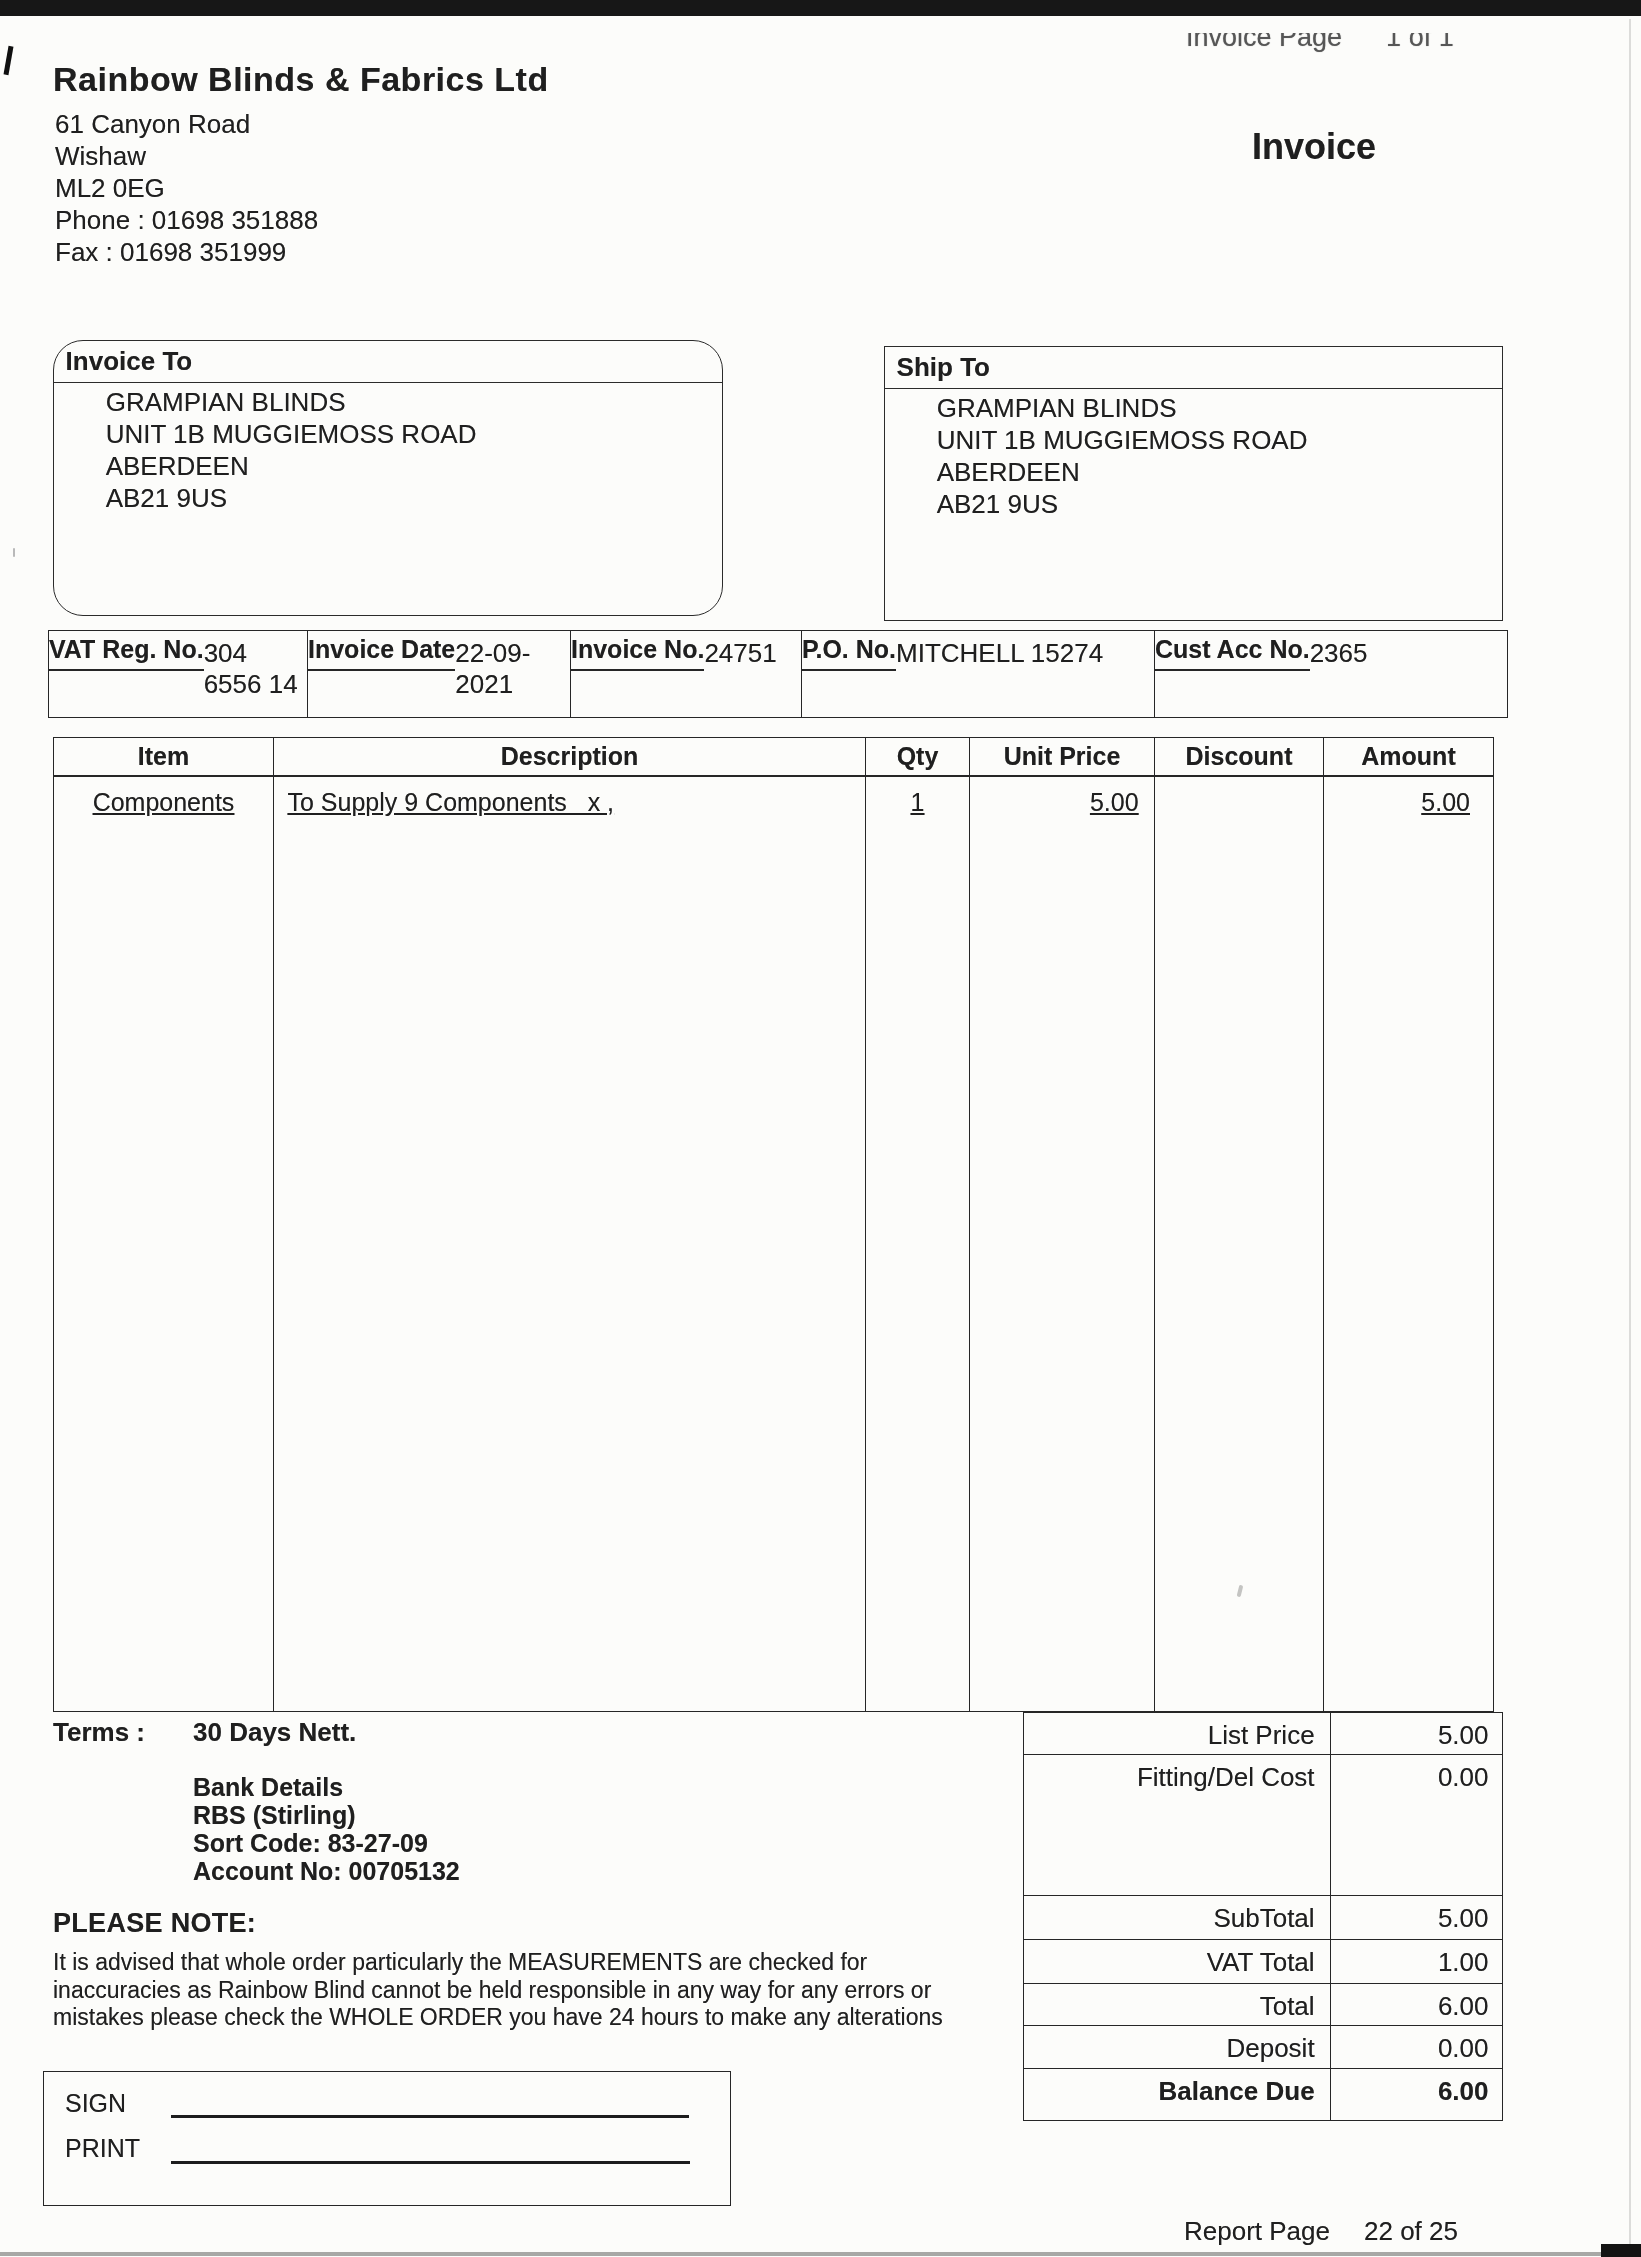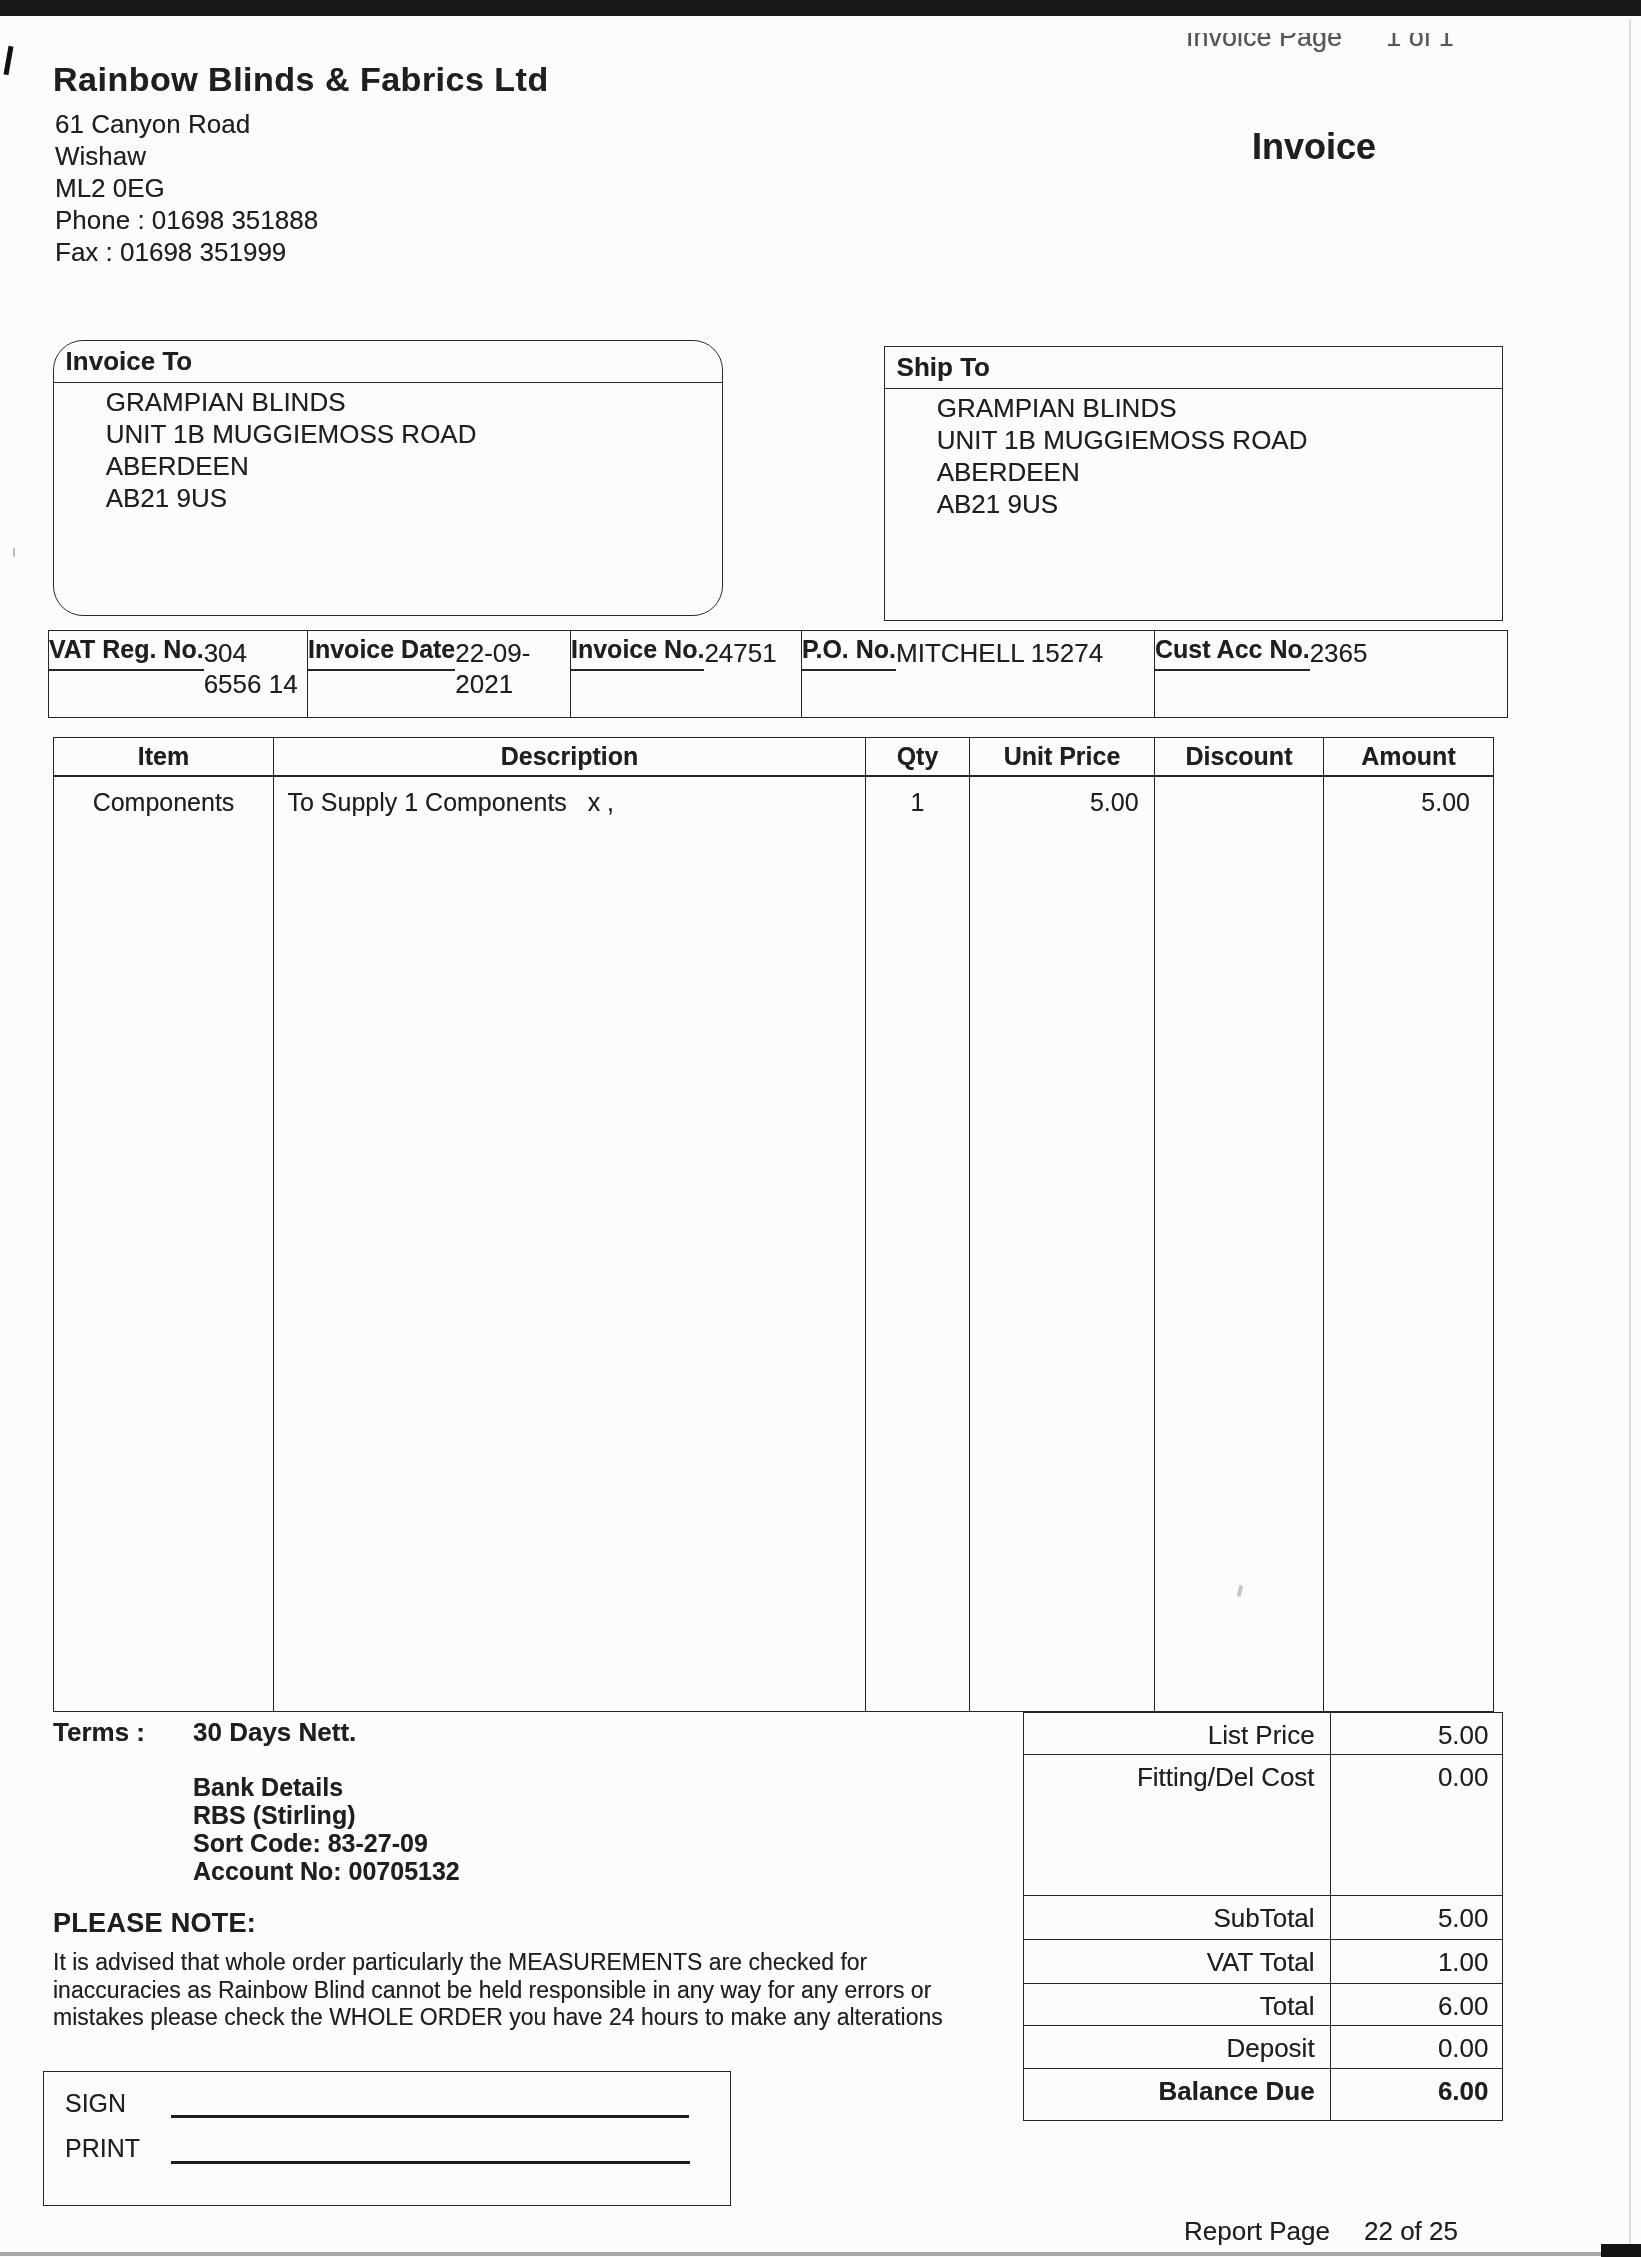--- a/index.html
+++ b/index.html
@@ -45,21 +45,21 @@
   .meta-col{display:flex;flex-direction:row;border-right:1.9px solid #262626;box-sizing:border-box;}
   .meta-col:last-child{border-right:none;flex:1;}
   .meta-head{height:40px;line-height:37px;text-align:center;font-size:25px;font-weight:bold;border-bottom:2.9px solid #262626;box-sizing:border-box;}
   .meta-val{flex:1;text-align:left;font-size:26px;padding-top:6.8px;}
 
   
   .items-table{left:53px;top:737px;width:1441px;height:975px;border:1.9px solid #262626;display:flex;box-sizing:border-box;}
   .it-col{display:flex;flex-direction:column;border-right:1.9px solid #262626;box-sizing:border-box;}
   .it-col:last-child{border-right:none;flex:1;justify-content:space-between;}
   .it-head{height:39px;line-height:36px;text-align:center;font-size:25px;font-weight:bold;border-bottom:2.9px solid #262626;box-sizing:border-box;}
-  .it-body{flex:1;font-size:25px;padding-top:10.6px;}
+  .it-body{flex:1;font-size:25px;padding-top:10.6px;text-decoration:underline;}
   .c-center{text-align:center;}
   .c-right{text-align:right;}
   .desc-cell{padding-left:13.5px;white-space:pre-wrap;}
   .price-cell{padding-right:15.4px;}
   .amount-cell{padding-right:23px;}
 
   
   .terms-label{left:53px;top:1717px;font-size:26px;}
   .terms-value{left:193px;top:1717px;font-size:26px;}
   .bank-block{left:193px;top:1773px;font-size:25px;line-height:28px;}
@@ -160,21 +160,21 @@
     </div>
   </div>
 
   <div class="abs items-table">
     <div class="it-col" style="width:220px;">
       <div class="it-head ink">Item</div>
       <div class="it-body c-center ink">Components</div>
     </div>
     <div class="it-col" style="width:592px;">
       <div class="it-head ink">Description</div>
-      <div class="it-body desc-cell ink">To Supply 1 Components   x ,</div>
+      <div class="it-body desc-cell ink">To Supply 9 Components   x ,</div>
     </div>
     <div class="it-col" style="width:104px;">
       <div class="it-head ink">Qty</div>
       <div class="it-body c-center ink">1</div>
     </div>
     <div class="it-col" style="width:185px;">
       <div class="it-head ink">Unit Price</div>
       <div class="it-body c-right price-cell ink">5.00</div>
     </div>
     <div class="it-col" style="width:169px;">

